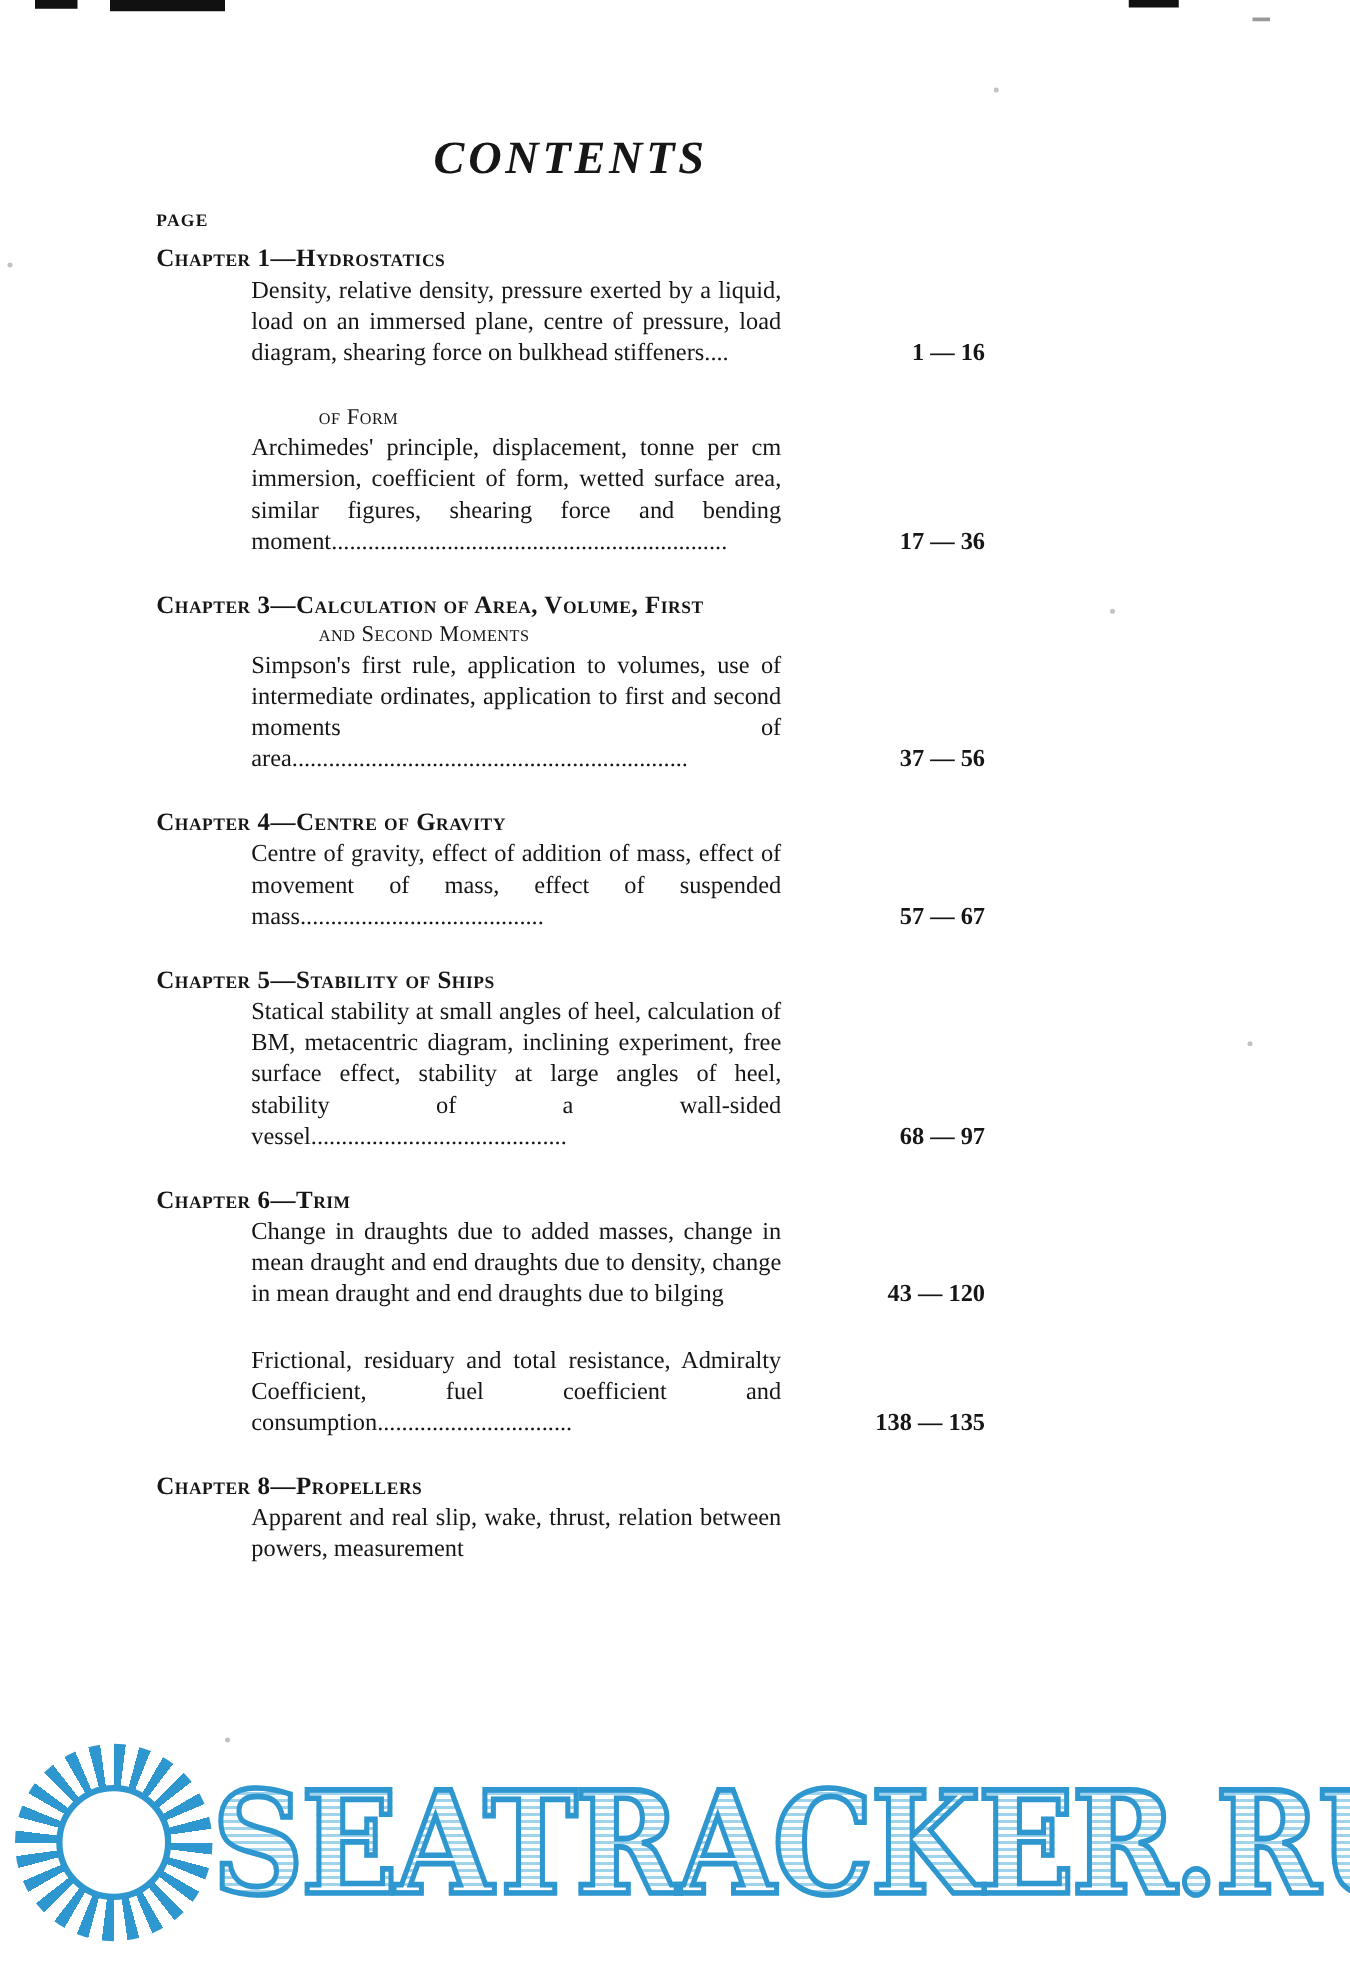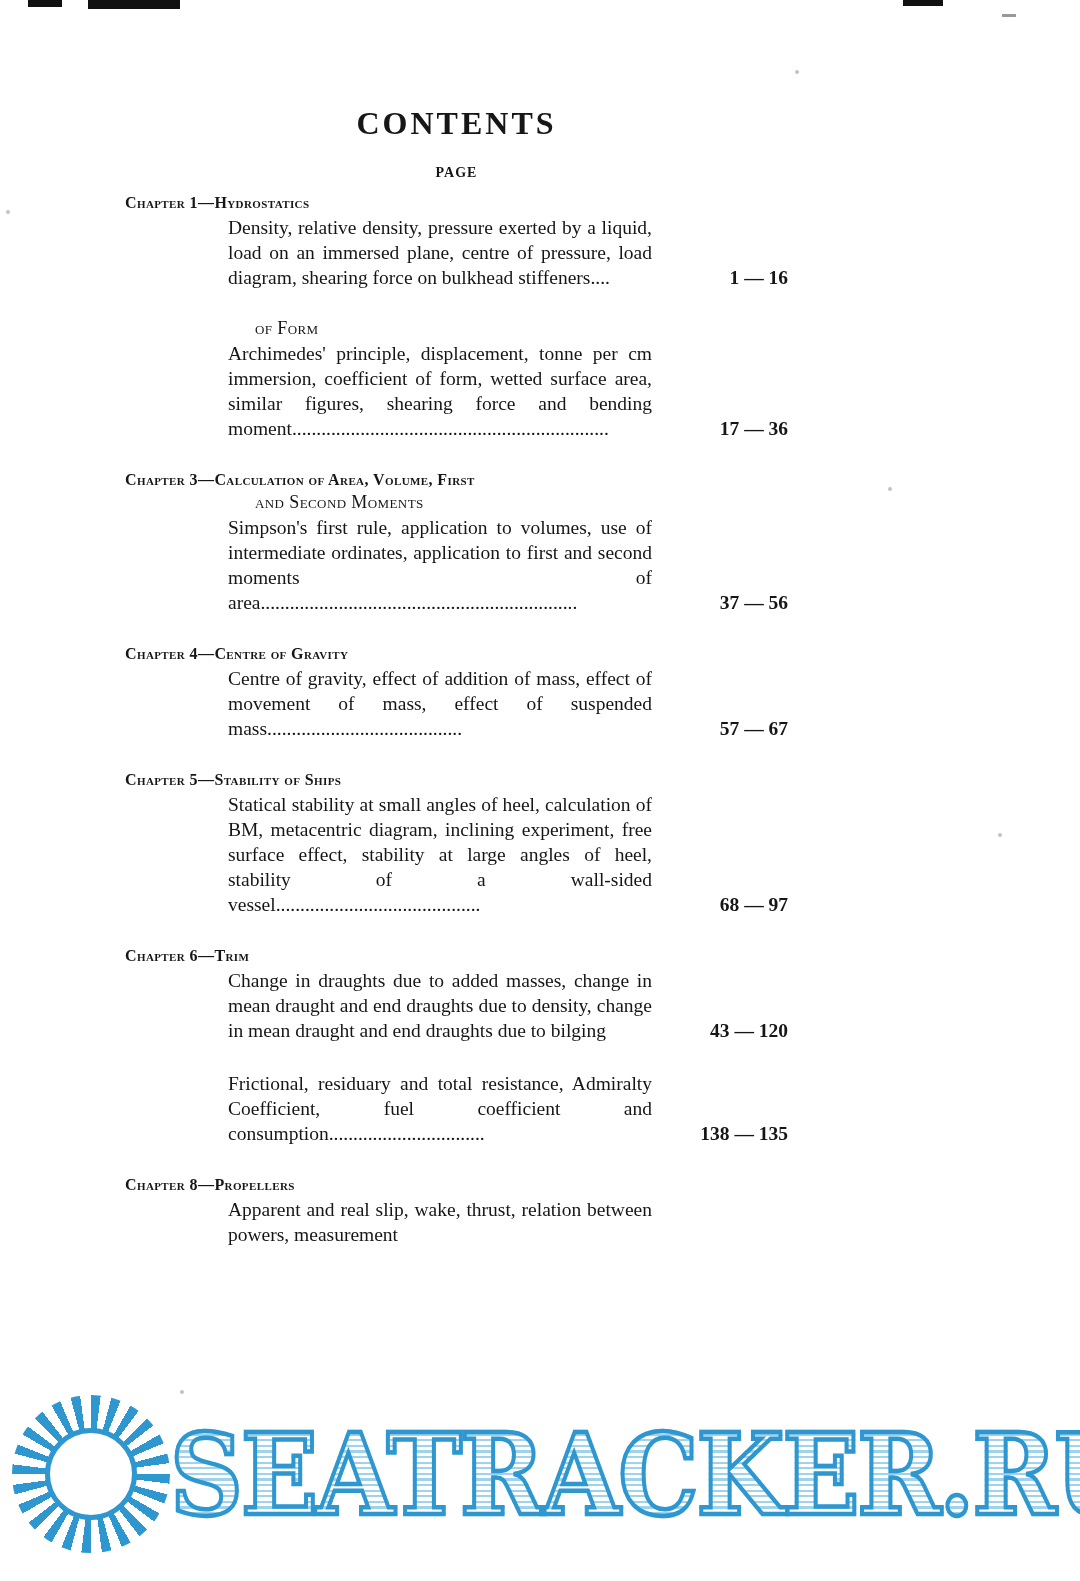--- a/index.html
+++ b/index.html
@@ -31,65 +31,66 @@
     background: #8f8f8f;
     opacity: 0.55;
   }
 
   
   .doc-title {
     margin-left: 125px;
     width: 663px;
     padding-top: 84px;
     text-align: center;
-    font-size: 32px;
+    font-size: 37px;
     font-weight: 600;
     letter-spacing: 3px;
     line-height: 36px;
+    font-style: italic;
   }
 
   
   .toc {
     margin-left: 125px;
     width: 663px;
   }
   .page-col-label {
-    text-align: center;
+    text-align: left;
     font-size: 14px;
     letter-spacing: 1px;
     margin-top: 24px;
     margin-bottom: 10px;
     font-weight: 600;
   }
 
   .chapter {
     margin-bottom: 27px;
   }
   .ch-heading {
     font-variant: small-caps;
-    font-size: 16px;
+    font-size: 20px;
     letter-spacing: 0.4px;
     line-height: 23px;
     font-weight: 600;
   }
   .ch-heading2 {
     font-variant: small-caps;
     font-size: 18px;
     letter-spacing: 0.4px;
     line-height: 23px;
     font-weight: 400;
     margin-left: 130px;
   }
   .ch-body {
     display: flex;
     align-items: flex-end;
   }
   .ch-desc {
     width: 424px;
-    margin: 1px 0 0 103px;
+    margin: 1px 0 0 76px;
     text-align: justify;
     font-size: 19.5px;
     line-height: 25px;
   }
   .ch-pages {
     flex: 1;
     text-align: right;
     font-size: 19.5px;
     line-height: 25px;
     white-space: nowrap;

